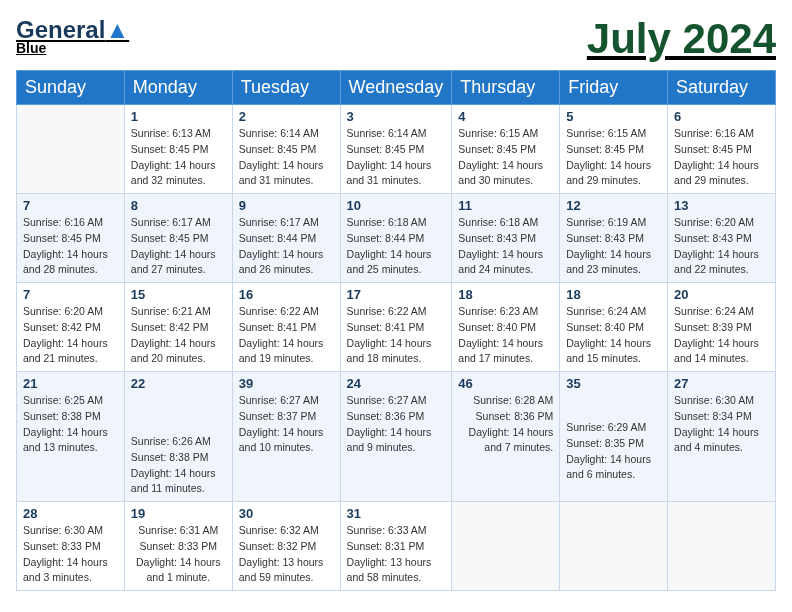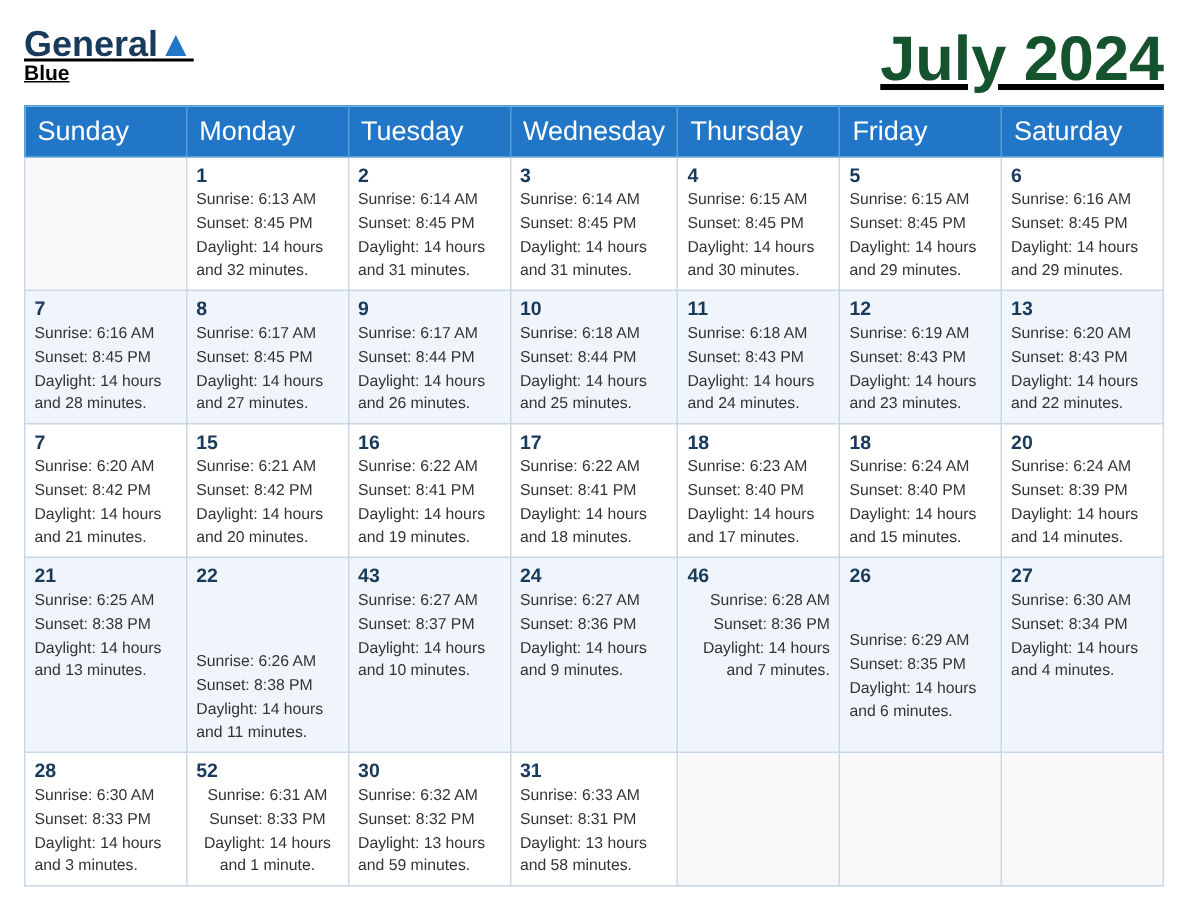--- a/index.html
+++ b/index.html
@@ -285,42 +285,42 @@
 and 13 minutes.</div>
           </td>
           <td>
             <span class="day-number">22</span>
             <div class="day-info" style="white-space: pre-line; margin-top: 43px;">Sunrise: 6:26 AM
 Sunset: 8:38 PM
 Daylight: 14 hours
 and 11 minutes.</div>
           </td>
           <td>
-            <span class="day-number">43</span>
+            <span class="day-number">39</span>
             <div class="day-info" style="white-space: pre-line;">Sunrise: 6:27 AM
 Sunset: 8:37 PM
 Daylight: 14 hours
 and 10 minutes.</div>
           </td>
           <td>
             <span class="day-number">24</span>
             <div class="day-info" style="white-space: pre-line;">Sunrise: 6:27 AM
 Sunset: 8:36 PM
 Daylight: 14 hours
 and 9 minutes.</div>
           </td>
           <td>
             <span class="day-number">46</span>
             <div class="day-info" style="white-space: pre-line; text-align: right;">Sunrise: 6:28 AM
 Sunset: 8:36 PM
 Daylight: 14 hours
 and 7 minutes.</div>
           </td>
           <td>
-            <span class="day-number">26</span>
+            <span class="day-number">35</span>
             <div class="day-info" style="white-space: pre-line; margin-top: 29px;">Sunrise: 6:29 AM
 Sunset: 8:35 PM
 Daylight: 14 hours
 and 6 minutes.</div>
           </td>
           <td>
             <span class="day-number">27</span>
             <div class="day-info" style="white-space: pre-line;">Sunrise: 6:30 AM
 Sunset: 8:34 PM
 Daylight: 14 hours
@@ -329,21 +329,21 @@
         </tr>
         <tr>
           <td>
             <span class="day-number">28</span>
             <div class="day-info" style="white-space: pre-line;">Sunrise: 6:30 AM
 Sunset: 8:33 PM
 Daylight: 14 hours
 and 3 minutes.</div>
           </td>
           <td>
-            <span class="day-number">52</span>
+            <span class="day-number">19</span>
             <div class="day-info" style="white-space: pre-line; text-align: center;">Sunrise: 6:31 AM
 Sunset: 8:33 PM
 Daylight: 14 hours
 and 1 minute.</div>
           </td>
           <td>
             <span class="day-number">30</span>
             <div class="day-info" style="white-space: pre-line;">Sunrise: 6:32 AM
 Sunset: 8:32 PM
 Daylight: 13 hours

